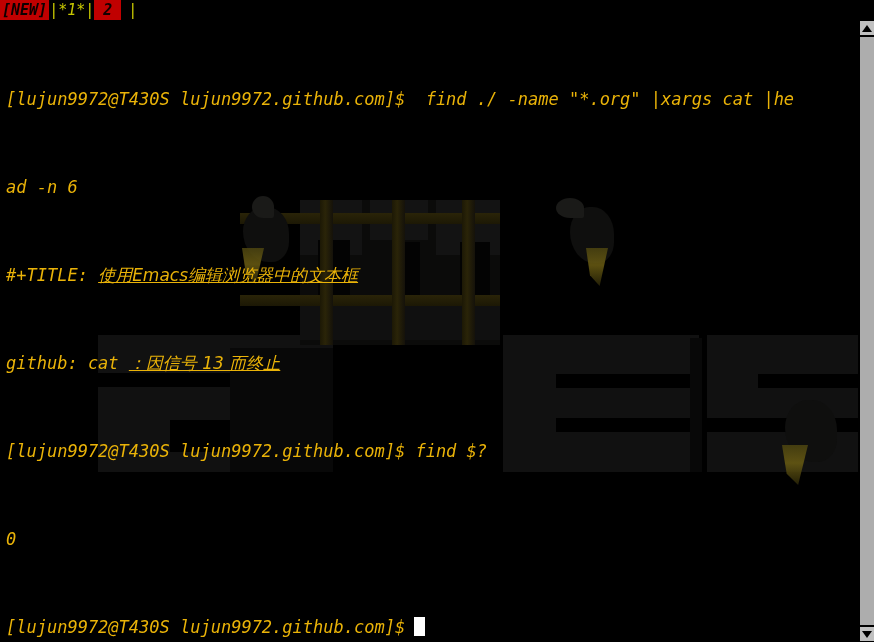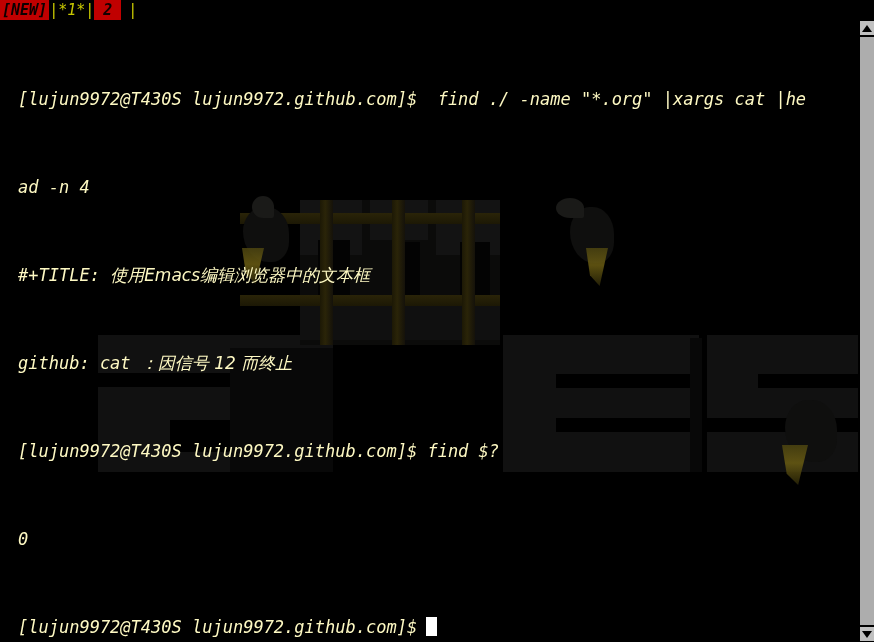--- a/index.html
+++ b/index.html
@@ -94,35 +94,35 @@
   }
   .tab-new   { background:#c00000; color:#0c0000; padding:0 2px; font-weight:bold; }
   .tab-mid   { background:#000000; color:#c8c800; }
   .tab-cur   { background:#c00000; color:#120000; padding:0 9px; font-weight:bold; }
   .tab-tail  { background:#000000; color:#c8c800; padding-left:7px; }
   .tab-fill  { flex:1 1 auto; background:#000000; }
 
   
   #screen {
     position: absolute;
-    left: 16px; top: 20px;
+    left: 4px; top: 20px;
     width: 858px;
     height: 622px;
     z-index: 3;
     padding: 2px 0 0 2px;
     font-family: "DejaVu Sans Mono", "Liberation Mono", monospace;
     font-style: italic;
     font-size: 17px;
     line-height: 22px;
-    color: #fef9c3;
+    color: #eab308;
     white-space: pre;
     overflow: hidden;
   }
   .row { height:22px; white-space:pre; }
-  .cjk { font-family:"DejaVu Sans","Liberation Sans",sans-serif; font-style:italic; }
+  .cjk { font-family:"DejaVu Sans","Liberation Sans",sans-serif; font-style:italic;text-decoration:underline; }
 
   #cursor {
     display: inline-block;
     width: 11px;
     height: 19px;
     background: #ffffff;
     vertical-align: -3px;
     margin-left: 9px;
   }
 
@@ -219,25 +219,25 @@
     <span class="tab tab-mid">|*1*|</span>
     <span class="tab tab-cur">2</span>
     <span class="tab tab-tail">|</span>
     <span class="tab-fill"></span>
   </div>
 
   <div id="screen">
 
     <div class="row"><span>[lujun9972@T430S lujun9972.github.com]$</span><span>  find ./ -name "*.org" |xargs cat |he</span></div>
 
-    <div class="row"><span>ad -n 4</span></div>
+    <div class="row"><span>ad -n 6</span></div>
 
     <div class="row"><span>#+TITLE: </span><span class="cjk">使用Emacs编辑浏览器中的文本框</span></div>
 
-    <div class="row"><span>github: cat </span><span class="cjk">：因信号 12 而终止</span></div>
+    <div class="row"><span>github: cat </span><span class="cjk">：因信号 13 而终止</span></div>
 
     <div class="row"><span>[lujun9972@T430S lujun9972.github.com]$</span><span> find $?</span></div>
 
     <div class="row"><span>0</span></div>
 
     <div class="row"><span>[lujun9972@T430S lujun9972.github.com]$</span><span id="cursor"></span></div>
 
   </div>
 
   <div id="scrollbar">

